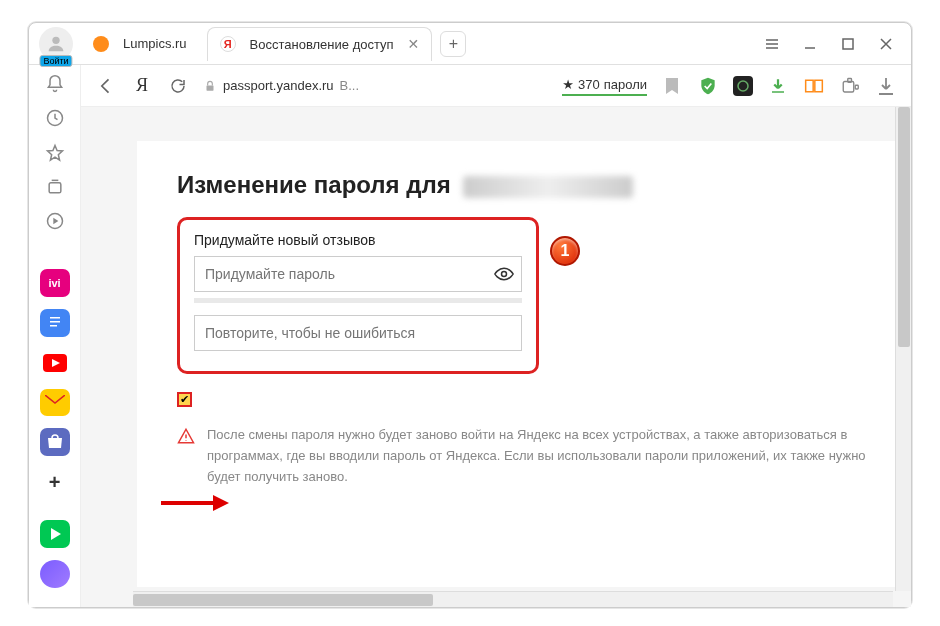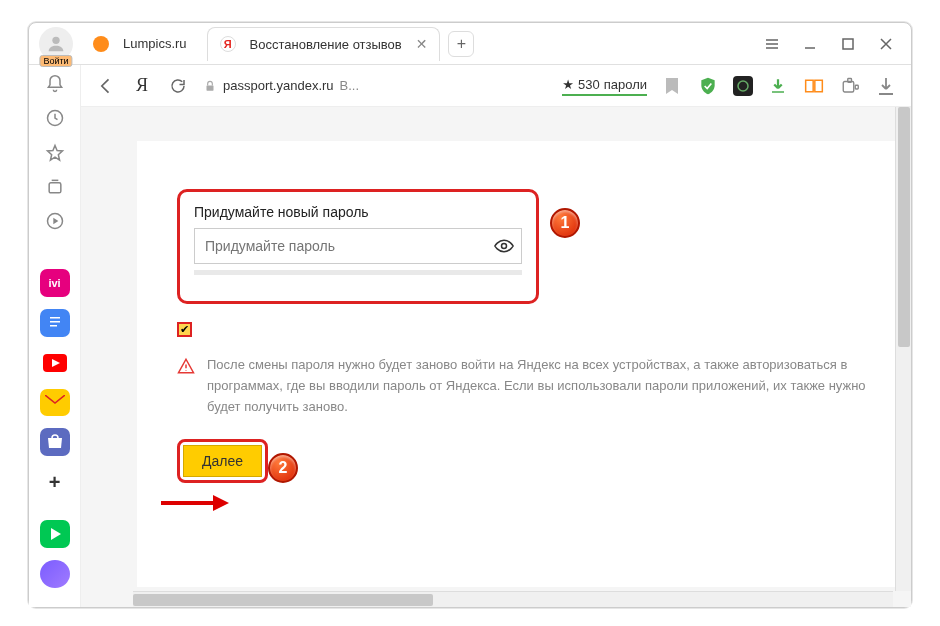--- a/index.html
+++ b/index.html
@@ -5,21 +5,21 @@
 * { box-sizing: border-box; margin: 0; padding: 0; }
 body { font-family: Arial, sans-serif; background: #fff; width: 940px; height: 626px; overflow: hidden; position: relative; }
 
 
 .frame { position: absolute; top: 22px; left: 28px; right: 28px; bottom: 18px; border: 1px solid #ccc; border-radius: 8px; background: #fff; display: flex; flex-direction: column; box-shadow: 0 0 0 1px #e6e6e6; }
 
 
 .tabstrip { height: 42px; display: flex; align-items: center; gap: 8px; padding: 0 10px; border-bottom: 1px solid #e0e0e0; }
 .avatar-chip { width: 34px; height: 34px; border-radius: 50%; background: #eee; display: flex; align-items: center; justify-content: center; position: relative; }
 .avatar-svg { width: 22px; height: 22px; }
-.login-badge { position: absolute; bottom: -6px; left: 50%; transform: translateX(-50%); font-size: 9px; background: #fdba74; border: 1px solid #bbb; border-radius: 3px; padding: 0 3px; white-space: nowrap; }
+.login-badge { position: absolute; bottom: -6px; left: 50%; transform: translateX(-50%); font-size: 9px; background: #0ea5e9; border: 1px solid #bbb; border-radius: 3px; padding: 0 3px; white-space: nowrap; }
 .tab { display: flex; align-items: center; gap: 14px; padding: 0 12px; height: 34px; border-radius: 8px 8px 0 0; font-size: 13px; color: #333; }
 .tab.active { background: #fff; border: 1px solid #ddd; border-bottom: none; }
 .tab .favicon { width: 16px; height: 16px; border-radius: 50%; }
 .fav-orange { background: #ff8c1a; }
 .fav-y { background: #fff; border: 1px solid #ddd; display: flex; align-items: center; justify-content: center; color: #e52620; font-weight: bold; font-size: 11px; }
 .tab-close { font-size: 14px; color: #888; }
 .newtab { width: 26px; height: 26px; border: 1px solid #ddd; border-radius: 6px; display: flex; align-items: center; justify-content: center; font-size: 16px; color: #666; }
 .spacer { flex: 1; }
 .win-btn { width: 30px; height: 30px; display: flex; align-items: center; justify-content: center; color: #666; }
 
@@ -100,21 +100,21 @@
           <path d="M4 20c0-4 4-6 8-6s8 2 8 6" fill="#bbb"></path>
         </svg>
       <span class="login-badge">Войти</span>
     </div>
     <div class="tab">
       <span class="favicon fav-orange"></span>
       <span>Lumpics.ru</span>
     </div>
     <div class="tab active">
       <span class="favicon fav-y">Я</span>
-      <span>Восстановление отзывов</span>
+      <span>Восстановление доступ</span>
       <span class="tab-close">✕</span>
     </div>
     <div class="newtab">+</div>
     <div class="spacer"></div>
     <div class="win-btn">
         <svg width="16" height="16" viewBox="0 0 16 16">
           <path d="M2 4h12M2 8h12M2 12h12" stroke="#666" stroke-width="1.5"></path>
         </svg>
       </div>
     <div class="win-btn">
@@ -224,21 +224,21 @@
               <rect x="6" y="11" width="12" height="9" rx="1"></rect>
               <path d="M8 11V8a4 4 0 018 0v3" fill="none" stroke="#aaa" stroke-width="2"></path>
             </svg>
           <span class="url-host">passport.yandex.ru</span>
           <span>В...</span>
         </div>
         <div class="spacer"></div>
         <div class="reviews-wrap">
           <div class="reviews">
             <span class="star">★</span>
-            <span>530</span>
+            <span>370</span>
             <span>пароли</span>
           </div>
           <div class="reviews-line"></div>
         </div>
         <div class="tb-ico">
             <svg width="14" height="18" viewBox="0 0 14 18" fill="#bbb">
               <path d="M1 1h12v16l-6-4-6 4z"></path>
             </svg>
           </div>
         <div class="tb-ico tb-green-shield">
@@ -272,54 +272,57 @@
           </div>
         <div class="tb-ico">
             <svg width="16" height="18" viewBox="0 0 16 18" fill="none" stroke="#888" stroke-width="1.8">
               <path d="M8 1v11m0 0l-4-4m4 4l4-4M1 17h14"></path>
             </svg>
           </div>
       </div>
 
       <div class="content">
         <div class="page-card">
+          <h1 class="page-title">
+            <span>Изменение пароля для</span>
+            <span class="title-blur"></span>
+          </h1>
 
           <div class="field-box">
-            <div class="field-label">Придумайте новый пароль</div>
+            <div class="field-label">Придумайте новый отзывов</div>
             <div class="input-row">
               <input class="text-input" type="text" placeholder="Придумайте пароль" style="">
               <span class="eye-btn">
                   <svg width="20" height="14" viewBox="0 0 24 16" fill="none" stroke="#333" stroke-width="1.8">
                     <path d="M1 8s4-7 11-7 11 7 11 7-4 7-11 7S1 8 1 8z"></path>
                     <circle cx="12" cy="8" r="3"></circle>
                   </svg>
                 </span>
             </div>
             <div class="strength-bar"></div>
+            <div class="input-row">
+              <input class="text-input" type="text" placeholder="Повторите, чтобы не ошибиться" style="">
+            </div>
             <div class="annot-badge badge1">1</div>
           </div>
 
           <div class="checkbox-row">
             <span class="chk">✔</span>
           </div>
 
           <div class="warn-box">
             <span class="warn-ico">
                 <svg width="18" height="18" viewBox="0 0 24 24" fill="none" stroke="#e53935" stroke-width="2">
                   <path d="M12 3l10 18H2L12 3z"></path>
                   <path d="M12 10v5M12 18v.5"></path>
                 </svg>
               </span>
             <span>После смены пароля нужно будет заново войти на Яндекс на всех устройствах, а также авторизоваться в программах, где вы вводили пароль от Яндекса. Если вы использовали пароли приложений, их также нужно будет получить заново.</span>
           </div>
 
-          <div class="next-wrap">
-            <button class="next-btn">Далее</button>
-            <div class="annot-badge badge2">2</div>
-          </div>
         </div>
 
         <svg class="arrow-red" width="70" height="20">
           <line x1="0" y1="10" x2="54" y2="10" stroke="#d00" stroke-width="4"></line>
           <path d="M52 2l16 8-16 8z" fill="#d00"></path>
         </svg>
 
         <div class="vscroll">
             <div class="vthumb"></div>
           </div>

